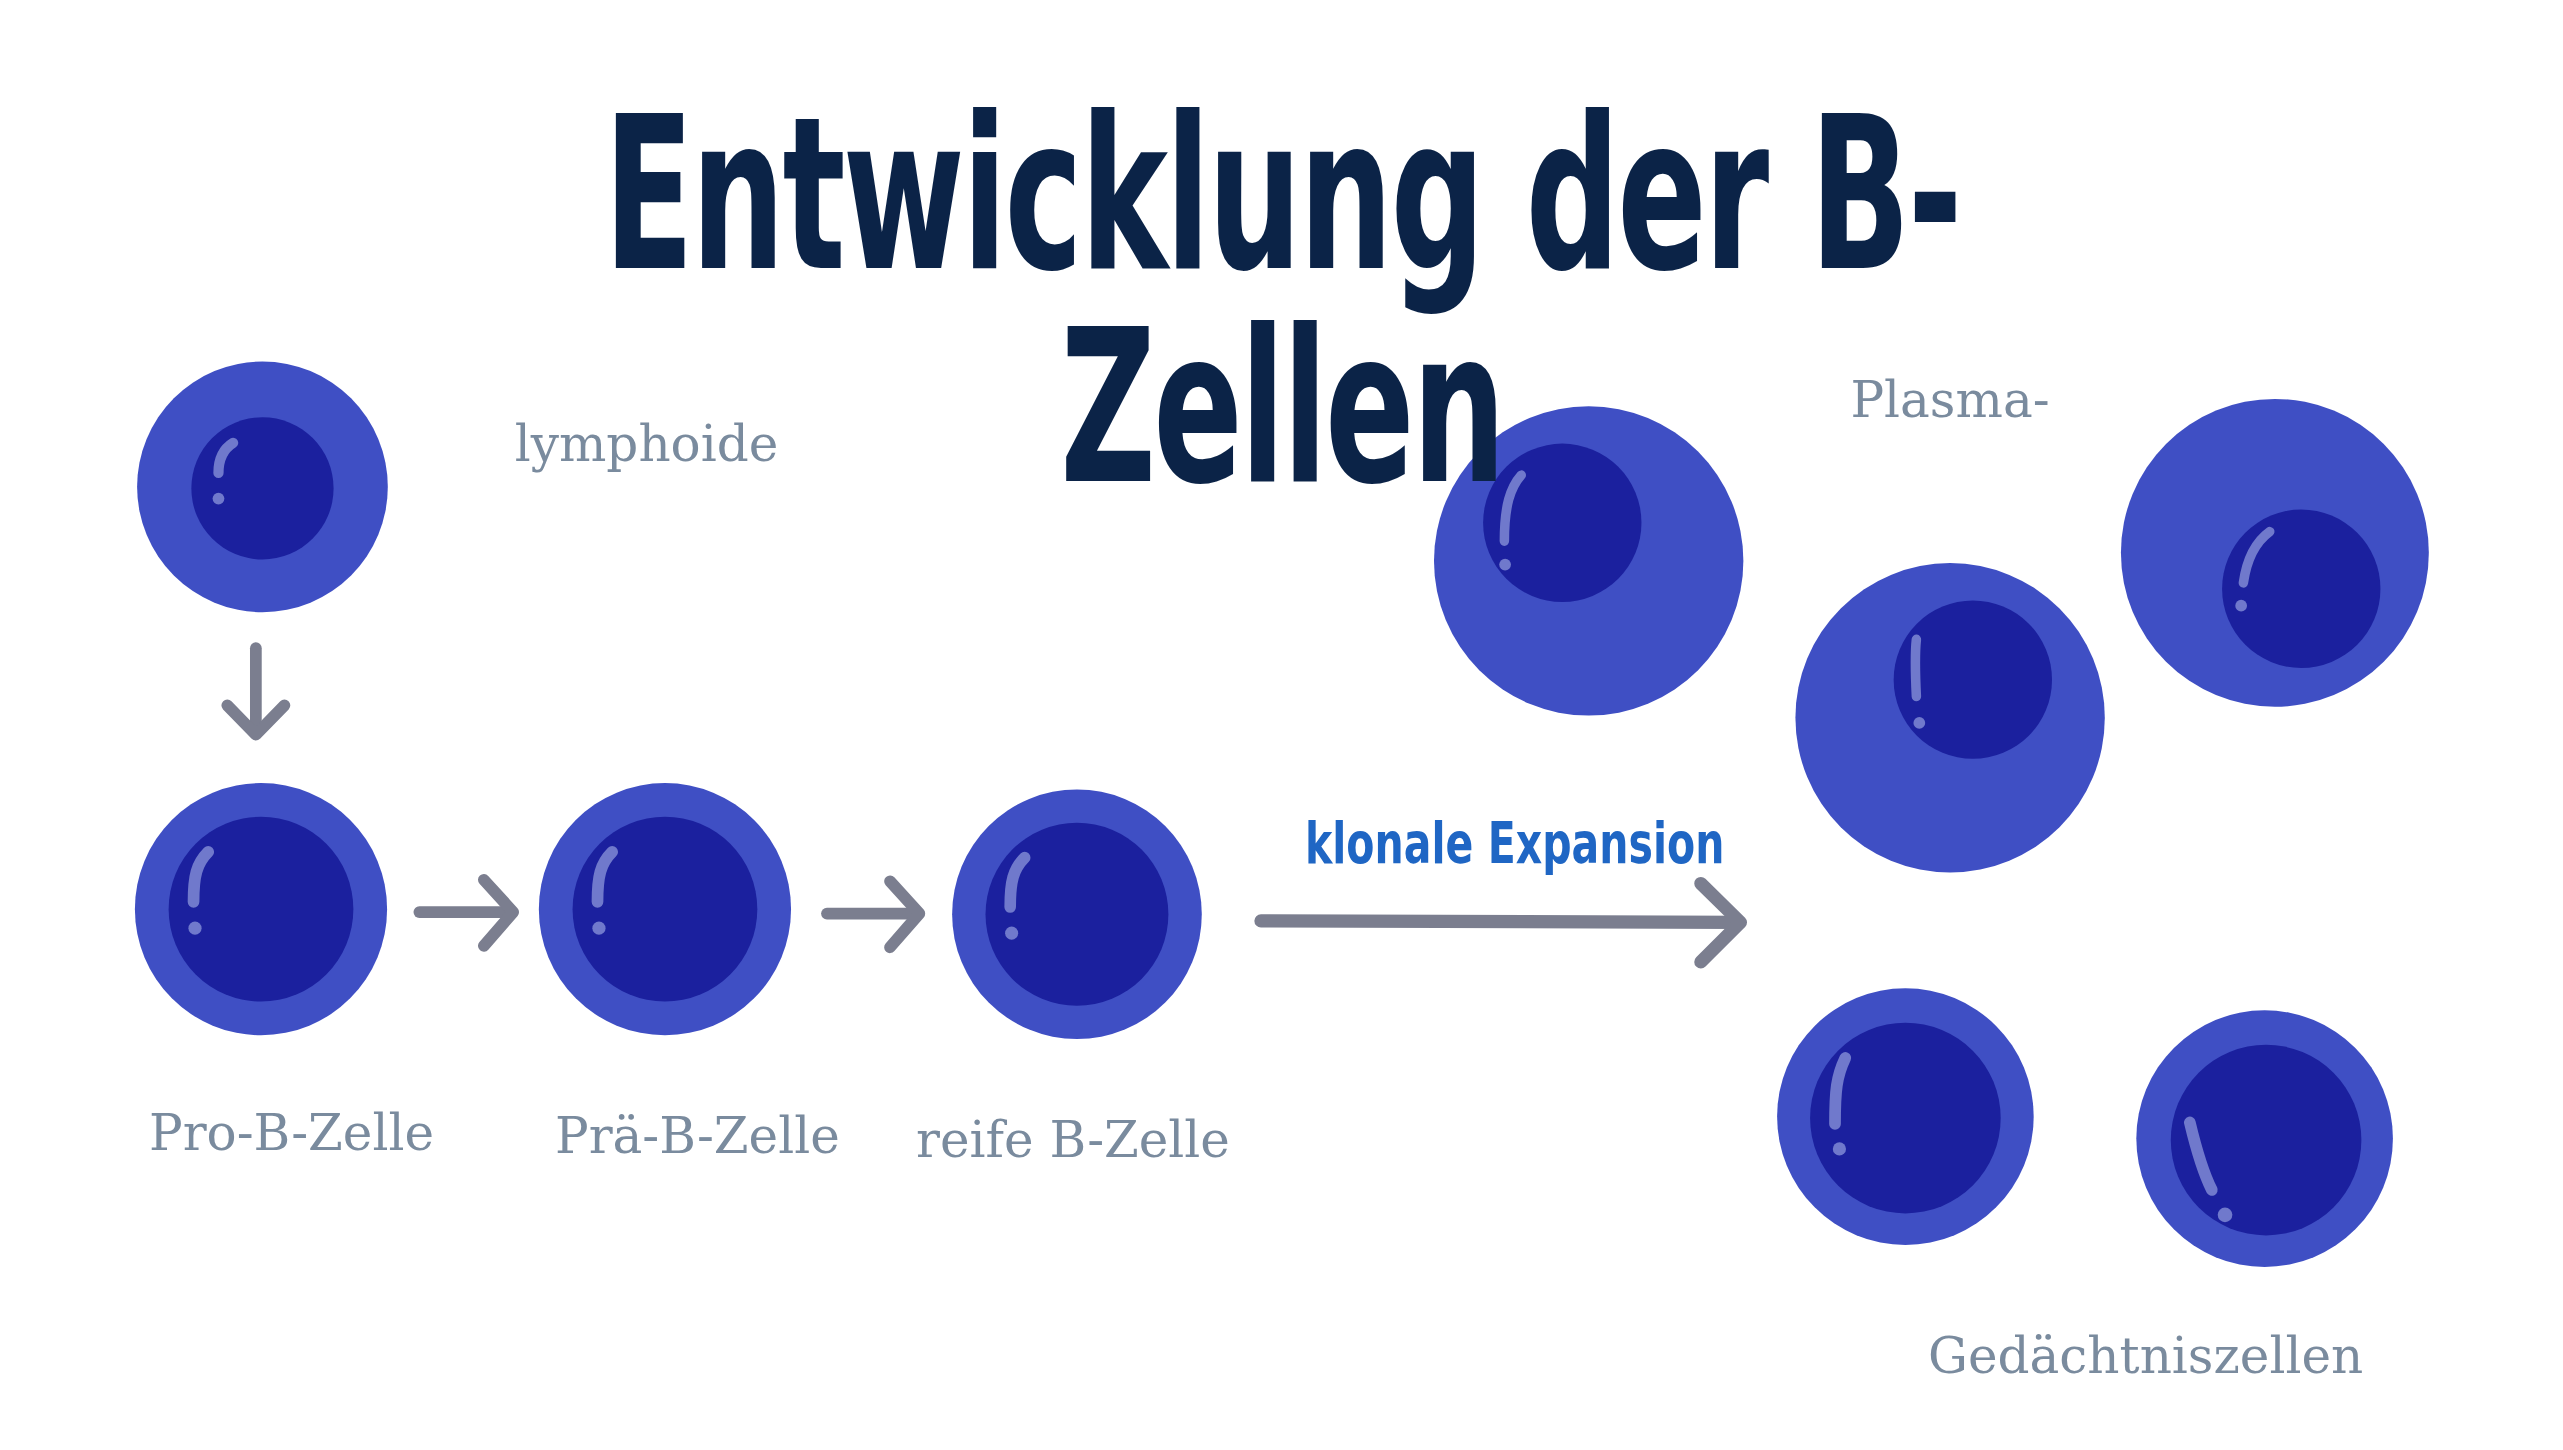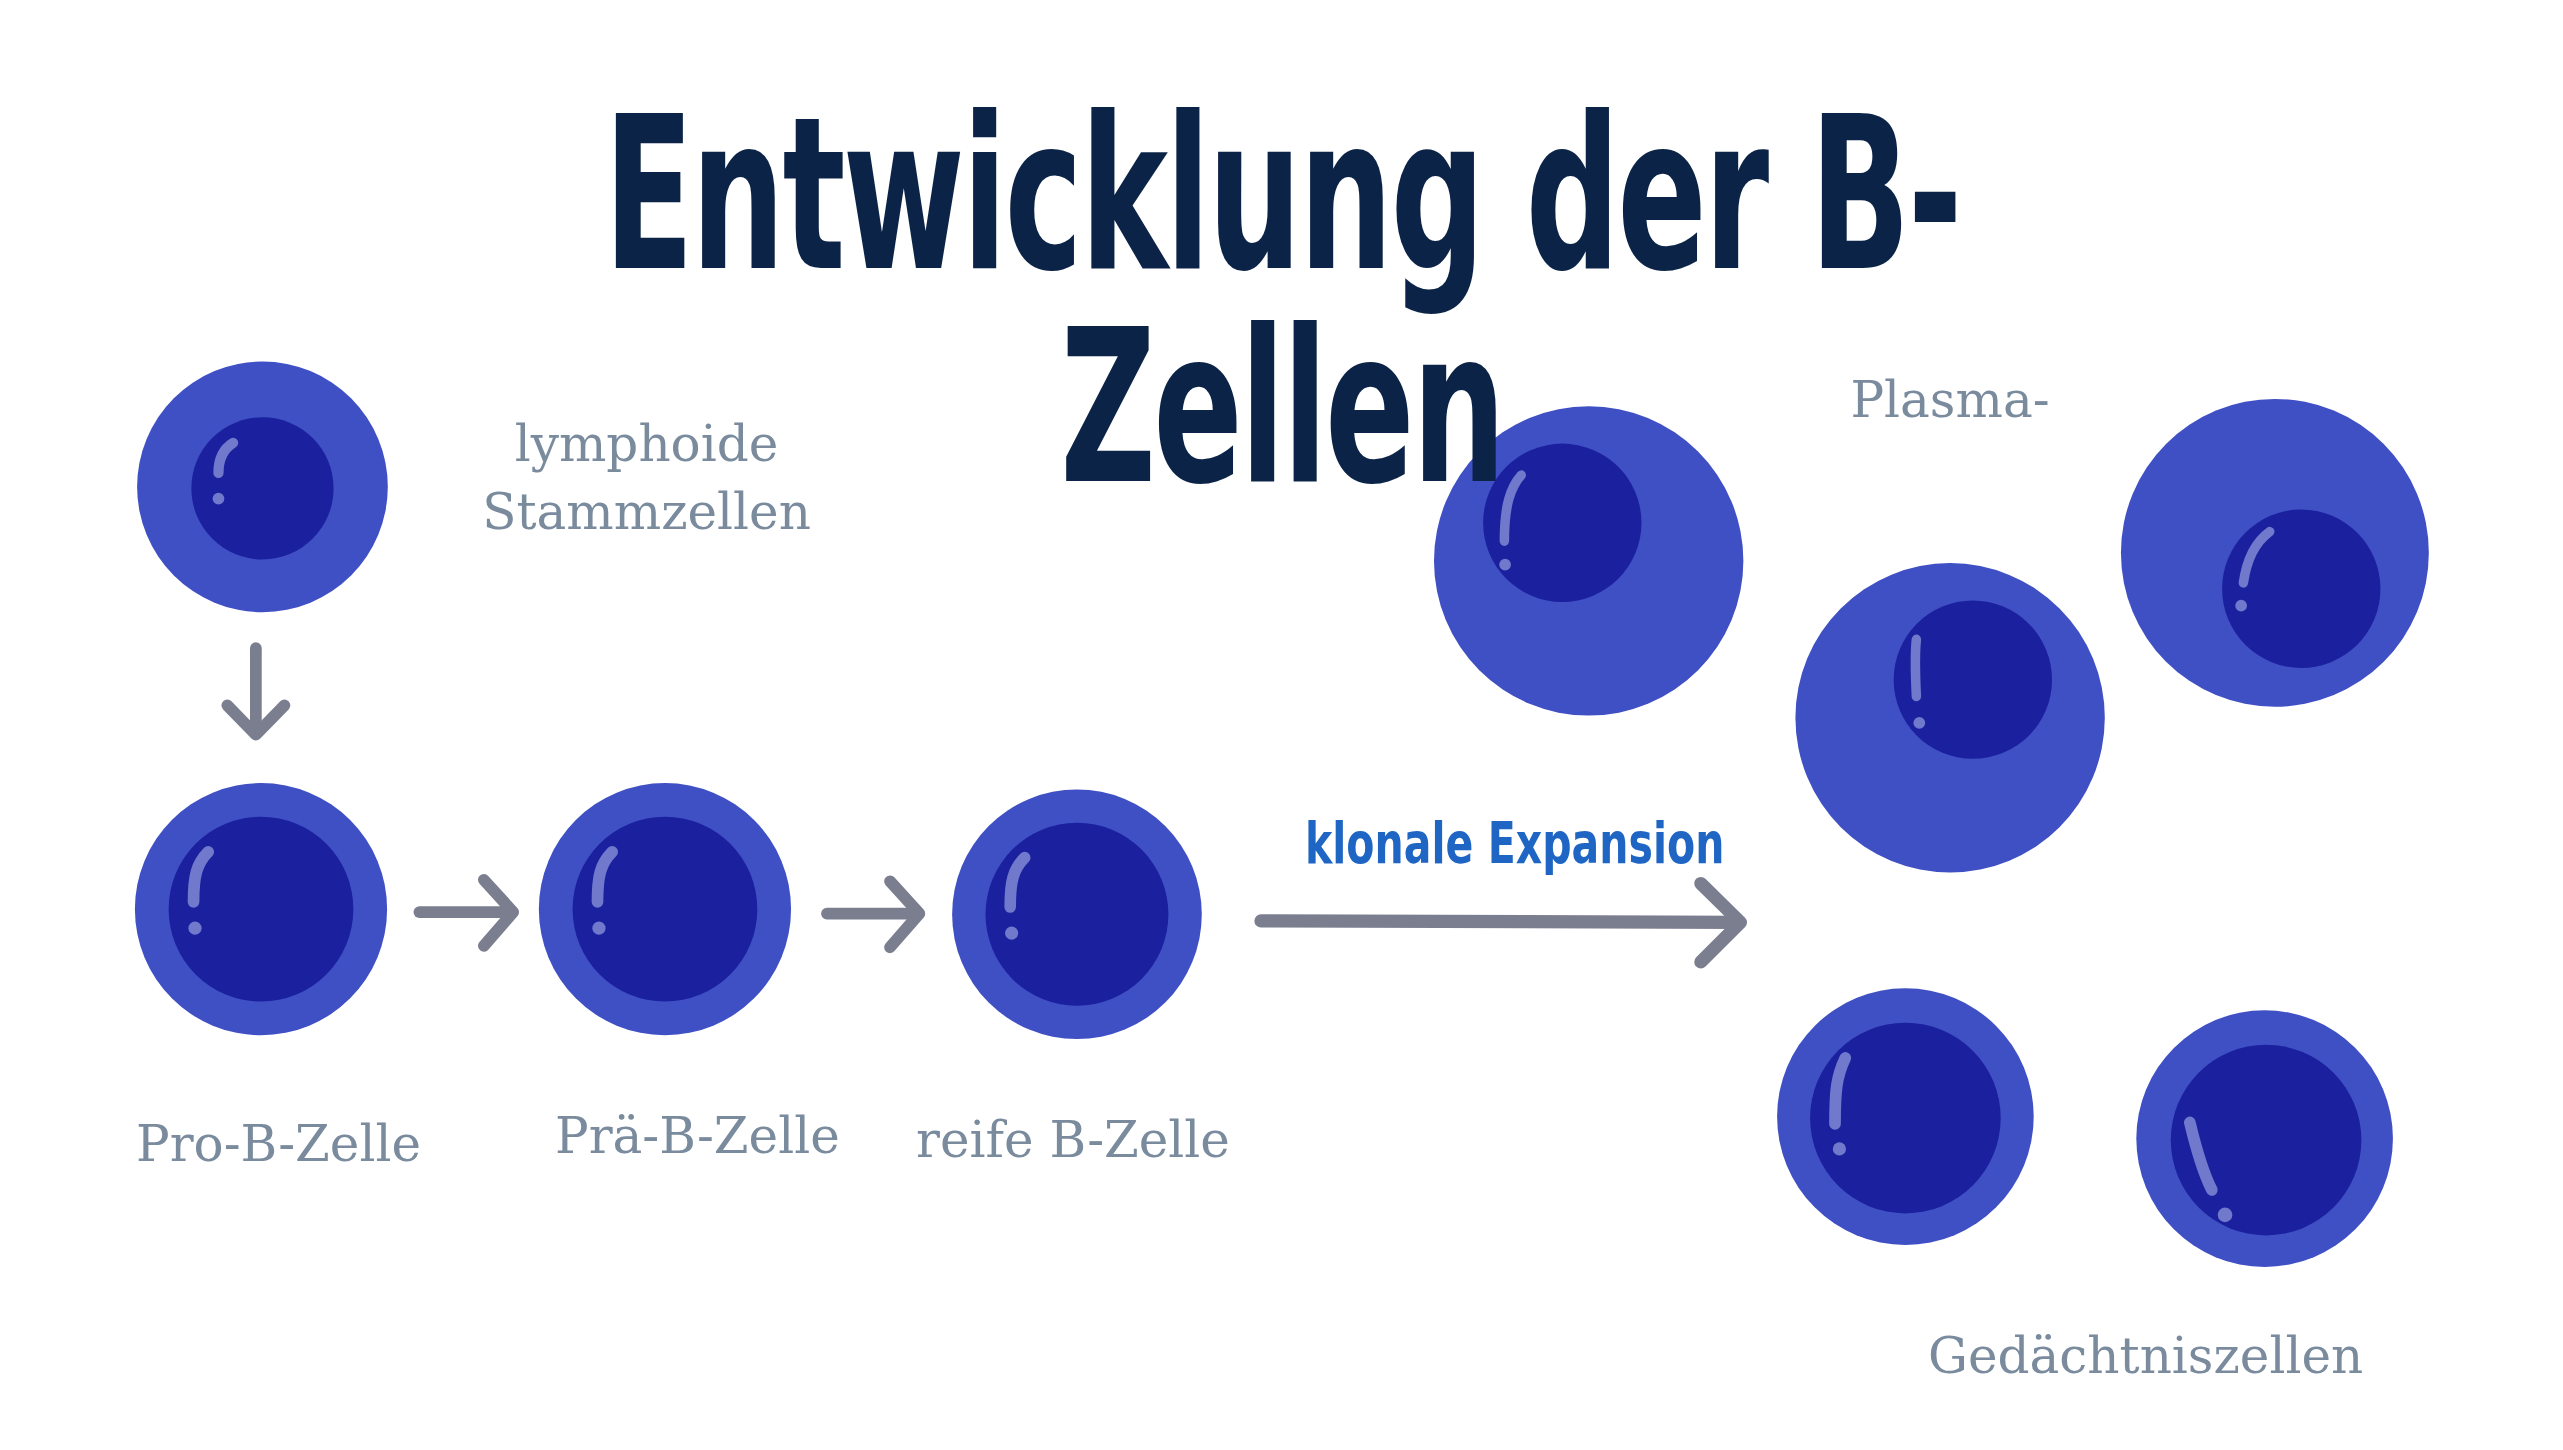--- a/index.html
+++ b/index.html
@@ -103,24 +103,23 @@
     <circle cx="2" cy="2" r="130" fill="#1b209e"></circle>
     <path d="M -102 -22 C -92 20 -82 50 -72 70" stroke="#7079cc" stroke-width="16" stroke-linecap="round" fill="none"></path>
     <circle cx="-54" cy="104" r="10" fill="#7079cc"></circle>
   </g>
 </svg>
 
 <div class="title">Entwicklung der B-Zellen</div>
 
 <div class="label" style="left:456px; top:411px; width:381px;">
   <div>lymphoide</div>
-  <div>Stammzellen</div>
 </div>
 
-<div class="label" style="left:136px; top:1100px;margin-top:11px;">Pro-B-Zelle</div>
+<div class="label" style="left:149px; top:1100px;">Pro-B-Zelle</div>
 <div class="label" style="left:555px; top:1103px;">Prä-B-Zelle</div>
 <div class="label" style="left:916px; top:1107px;">reife B-Zelle</div>
 
 <div class="expansion">klonale Expansion</div>
 
 <div class="label" style="left:1818px; top:367px; width:264px;">
   <div>Plasma-</div>
 </div>
 
 <div class="label" style="left:1928px; top:1323px;">Gedächtniszellen</div>

